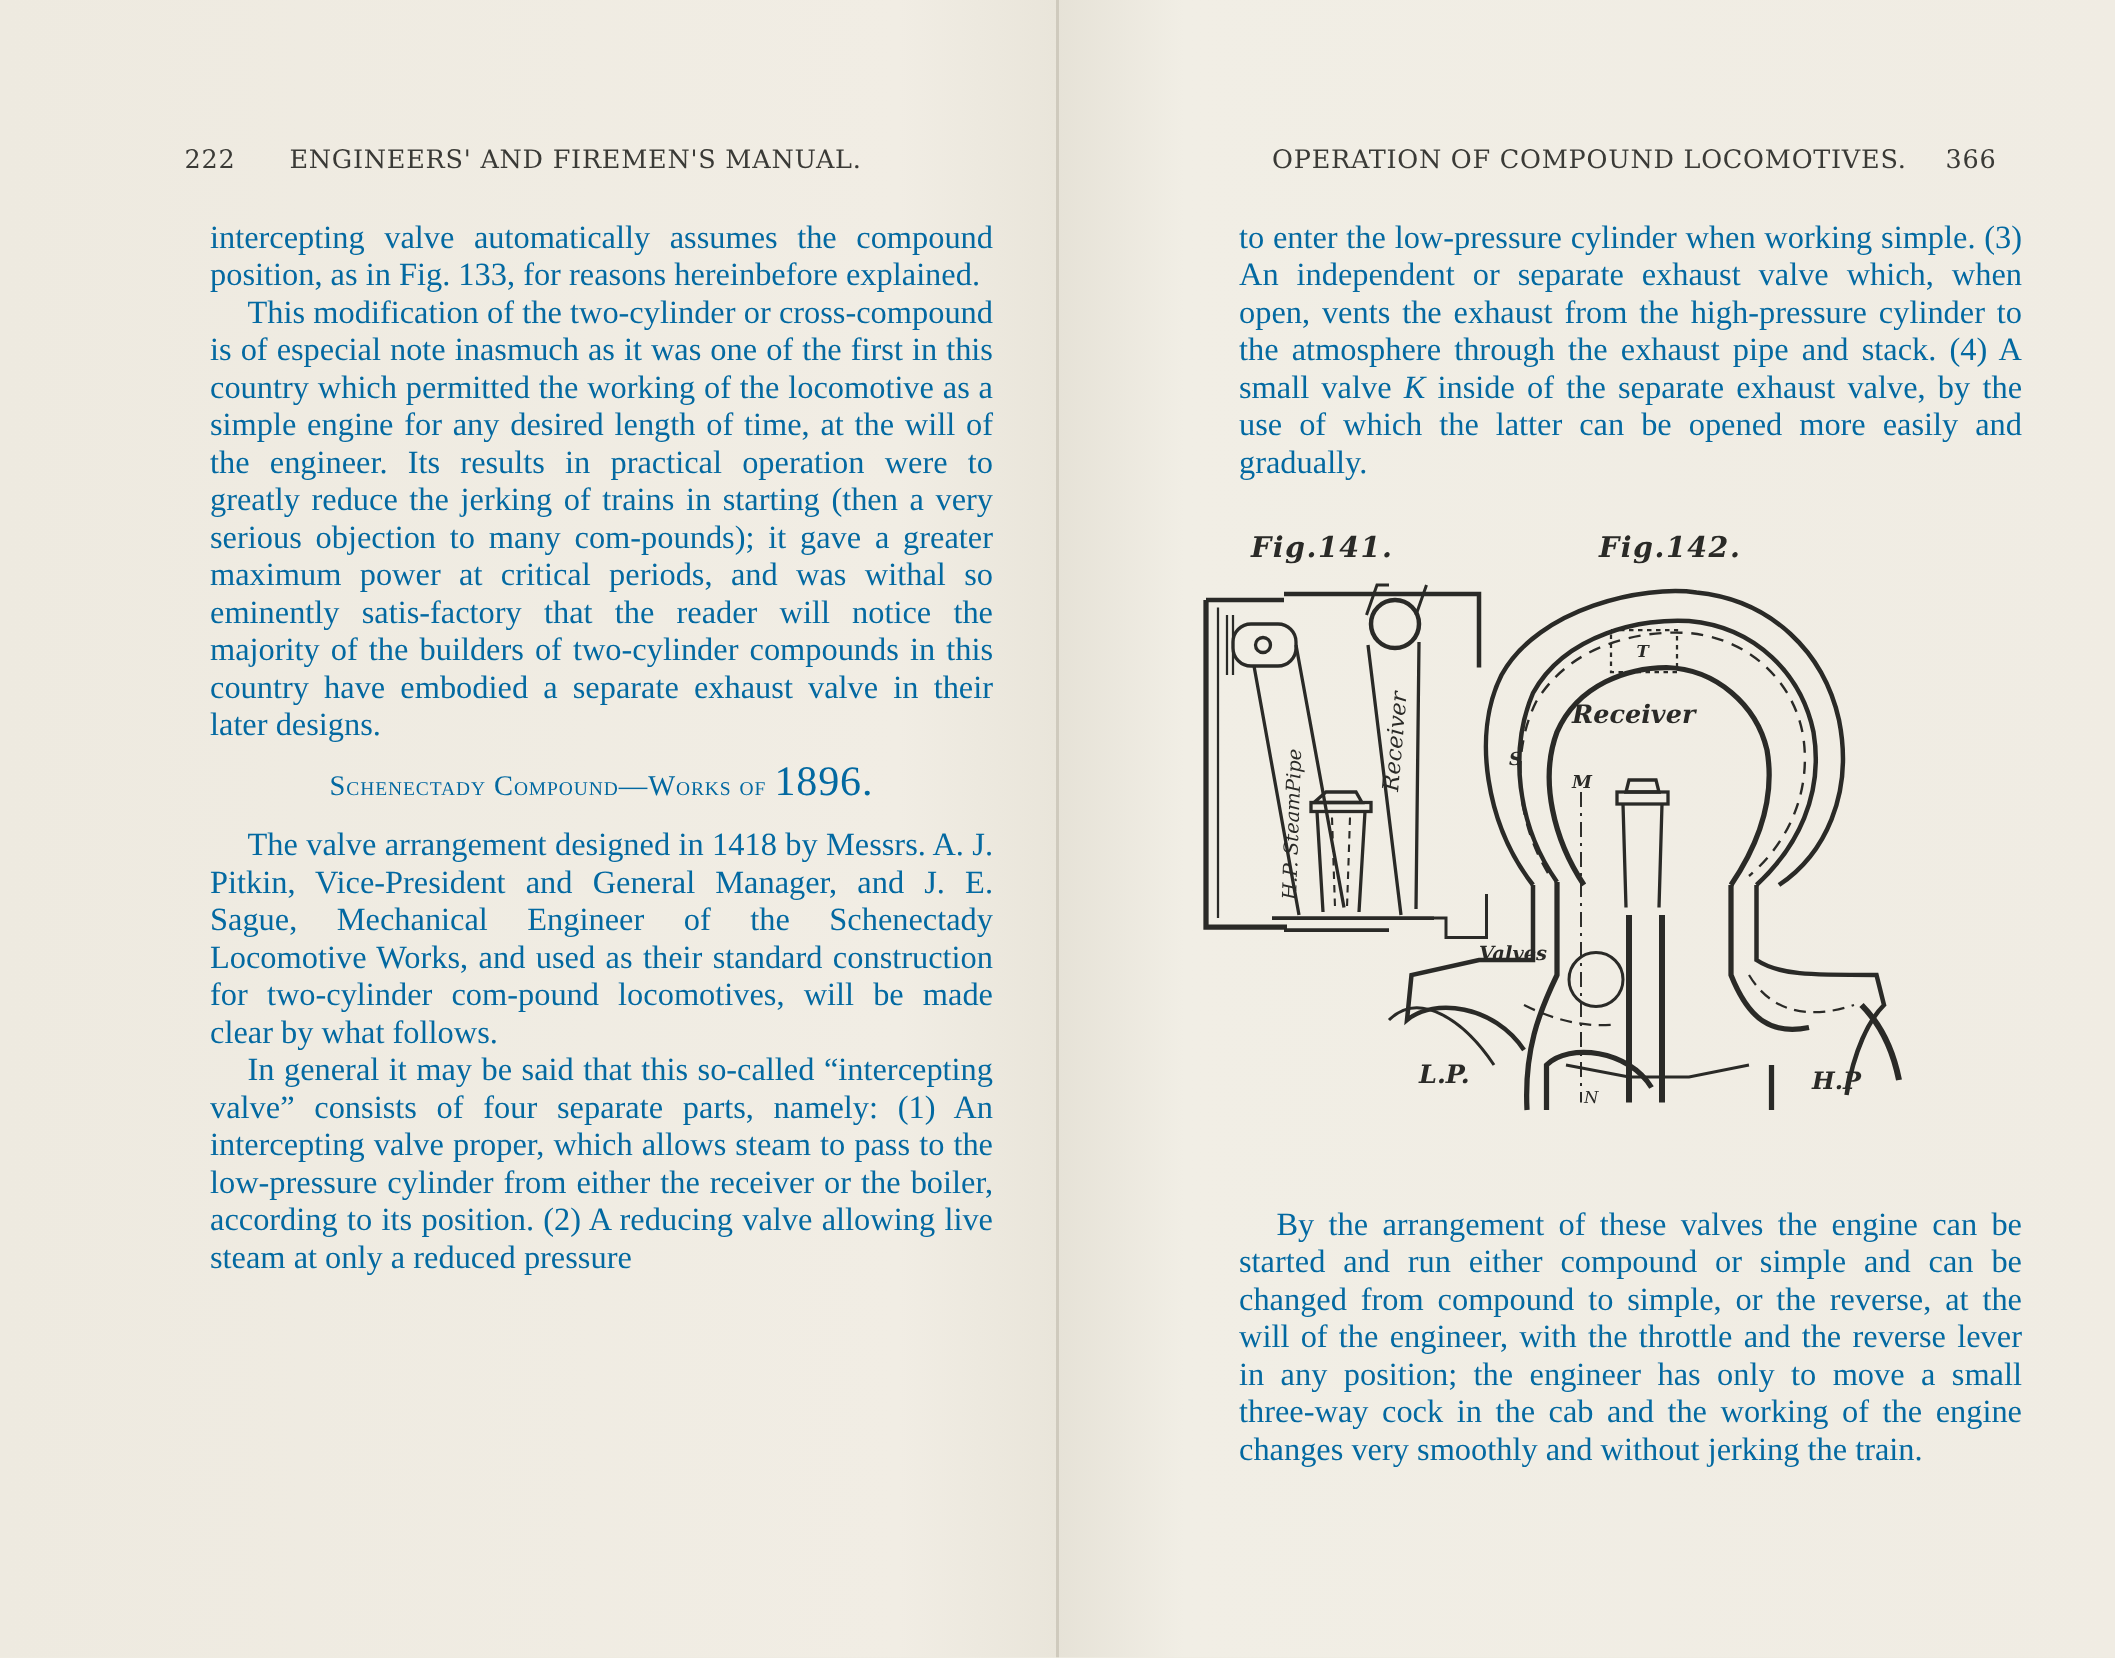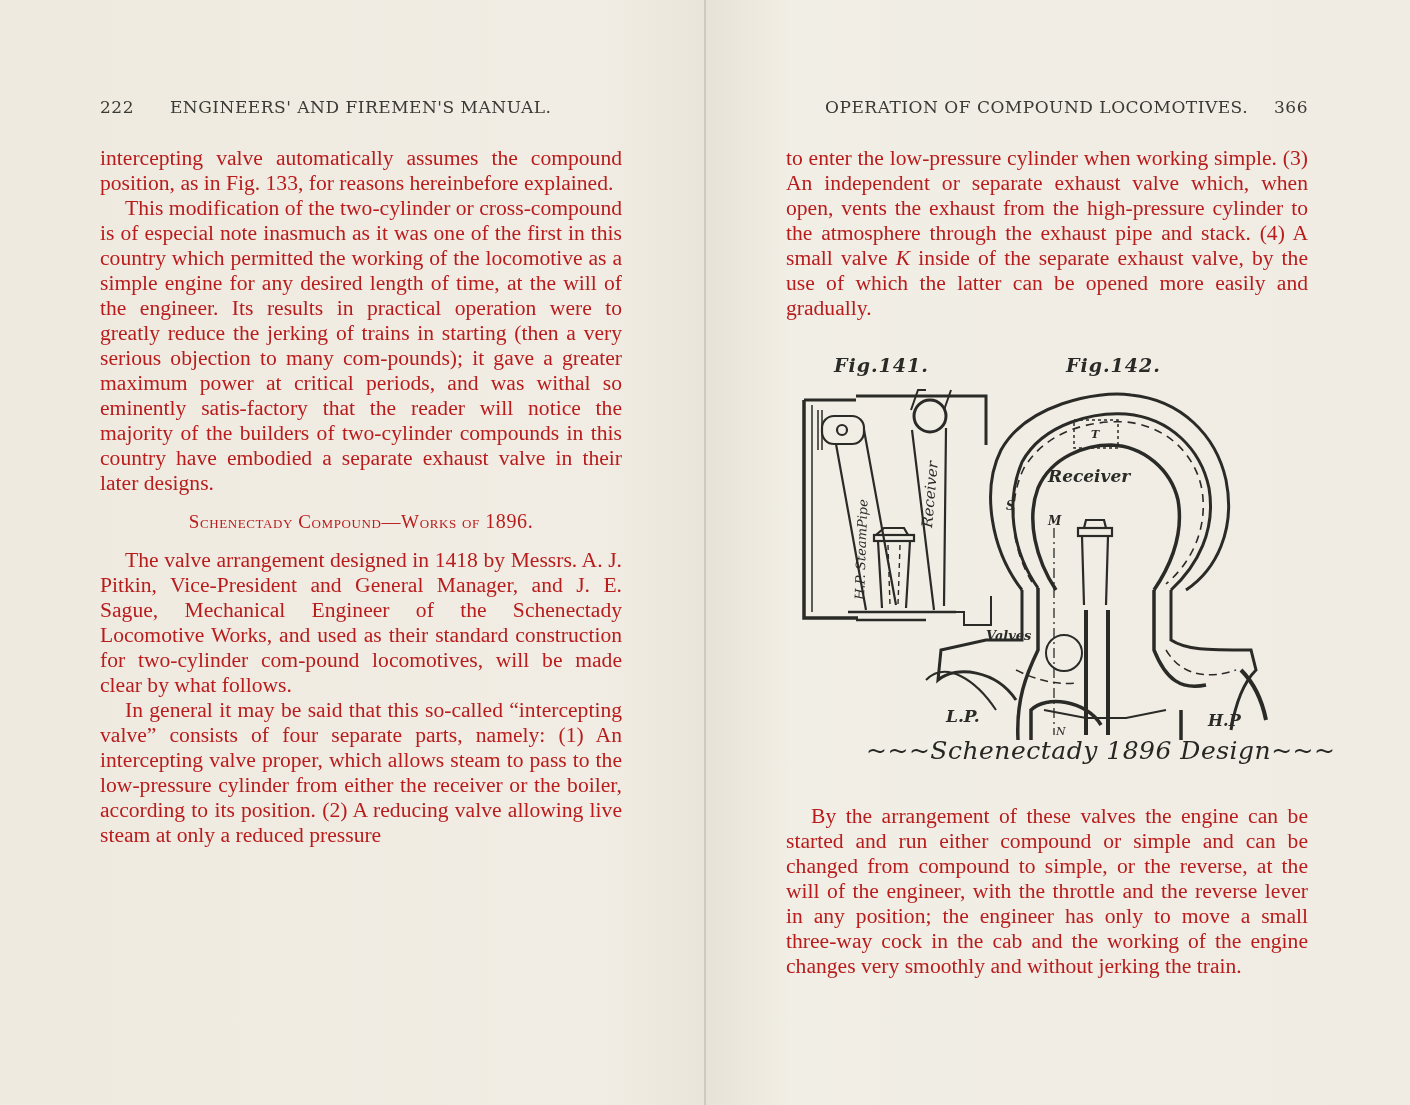--- a/index.html
+++ b/index.html
@@ -9,42 +9,42 @@
     font-family:"DejaVu Serif","Liberation Serif",serif;
     color:#2b2b28;
   }
   .page { position:absolute; top:0; height:1105px; }
   .page-left { left:0; width:705px; background:linear-gradient(to right,#eeeae0 0%,#f1ede4 85%,#e9e5da 100%); }
   .page-right { left:705px; width:705px; background:linear-gradient(to right,#e6e2d7 0%,#f1eee5 12%,#f0ece3 100%); }
   .gutter { position:absolute; left:704px; top:0; width:2px; height:1105px; background:#cfcabd; }
 
   .running-head {
     position:absolute; top:97px; font-size:17px; letter-spacing:0.5px;
-    display:flex; align-items:flex-start; white-space:nowrap; color:#3a3a36;
+    display:flex; align-items:flex-start; white-space:nowrap; color:#3a3a36;margin-left:23px;
   }
   .running-head .title { }
   .rh-left { left:100px; width:522px; }
   .rh-left .num { margin-right:36px; }
   .rh-right { left:848px; width:460px; justify-content:flex-end; }
   .rh-right .num { margin-left:26px; }
 
   .text-block {
     position:absolute; font-family:"Liberation Serif","DejaVu Serif",serif;
-    font-size:21.6px; line-height:25px; text-align:justify; color:#b91c1c;
+    font-size:21.6px; line-height:25px; text-align:justify; color:#0369a1;margin-left:40px;
   }
   .text-block p { margin:0; }
   .text-block p.indent { text-indent:25px; }
   .left-col { left:100px; width:522px; }
   .right-col { left:786px; width:522px; }
 
   .heading-sc {
     font-variant:small-caps; text-align:center; font-size:19px; letter-spacing:0.6px;
     margin:13px 0 14px 0 !important;
   }
-  .heading-sc .year { font-size:20px; font-variant:normal; }
+  .heading-sc .year { font-size:28px; font-variant:normal; }
 
   .figure { position:absolute; left:786px; top:350px; width:522px; height:425px;text-align:right; }
   .fig-label {
     position:absolute; font-family:"DejaVu Serif",serif; font-style:italic; font-weight:bold;
     font-size:19px; letter-spacing:1px; color:#2a2a27;
   }
   .fig-caption {
     position:absolute; left:80px; top:386px; font-family:"DejaVu Serif",serif; font-style:italic;
     font-size:25px; color:#262623; white-space:nowrap; letter-spacing:0.5px;
   }
@@ -139,18 +139,17 @@
     <text x="262" y="132" font-size="17" font-weight="bold">Receiver</text>
     <text x="305" y="88" font-size="11" font-weight="bold">T</text>
     <text x="220" y="160" font-size="12" font-weight="bold">S</text>
     <text x="262" y="175" font-size="12" font-weight="bold">M</text>
     <text x="270" y="385" font-size="11">N</text>
     <text x="200" y="290" font-size="13" font-weight="bold">Valves</text>
     <text x="160" y="372" font-size="17" font-weight="bold">L.P.</text>
     <text x="422" y="376" font-size="16" font-weight="bold">H.P</text>
   </svg>
 
-  <span class="fig-caption">~~~Schenectady 1896 Design~~~</span>
 </div>
 
 <div class="text-block right-col" style="top:804px;">
   <p class="indent">By the arrangement of these valves the engine can be started and run either compound or simple and can be changed from compound to simple, or the reverse, at the will of the engineer, with the throttle and the reverse lever in any position; the engineer has only to move a small three-way cock in the cab and the working of the engine changes very smoothly and without jerking the train.</p>
 </div>
 
 </body></html>

